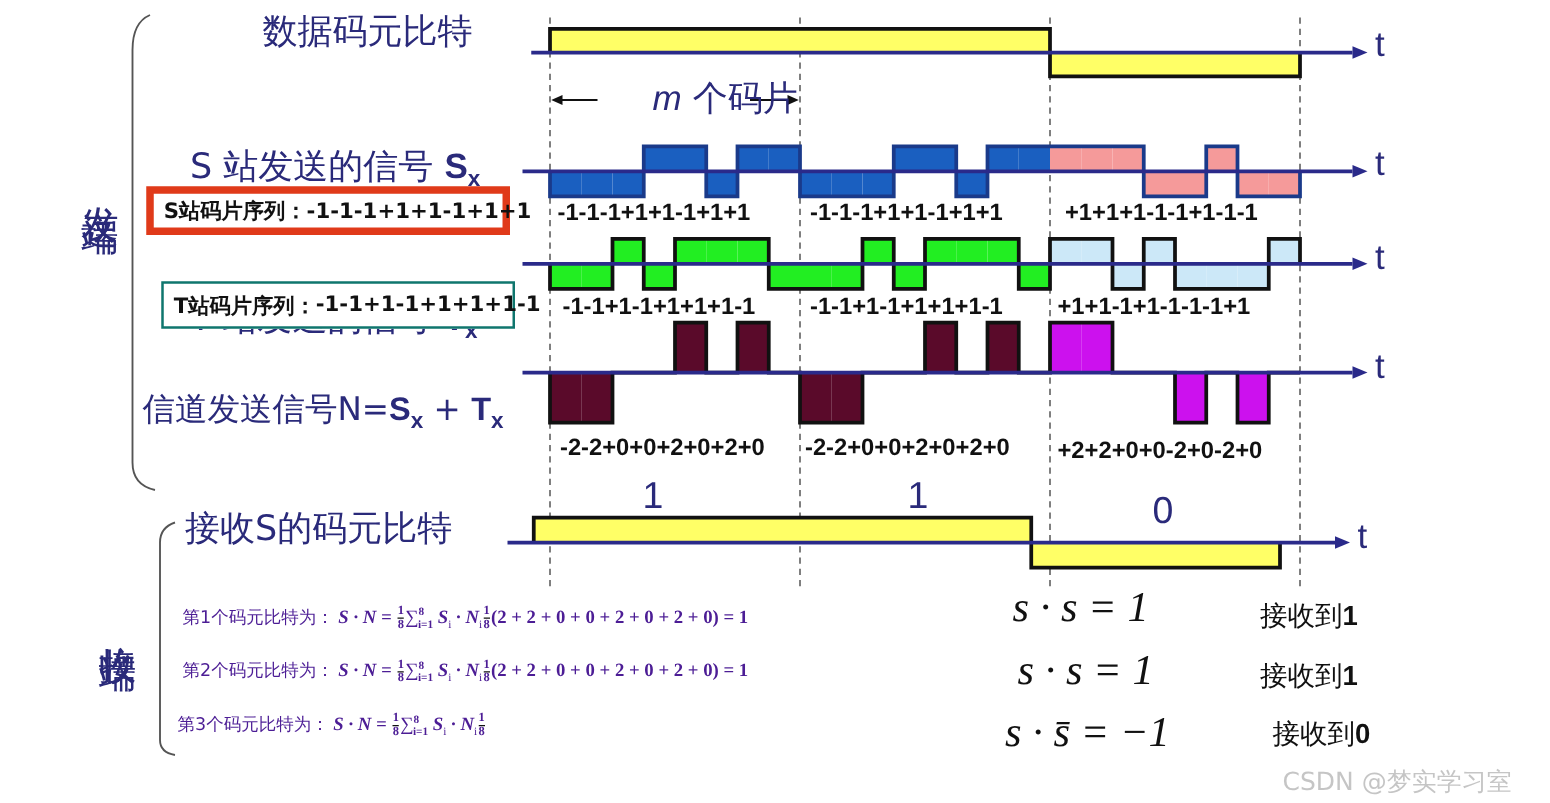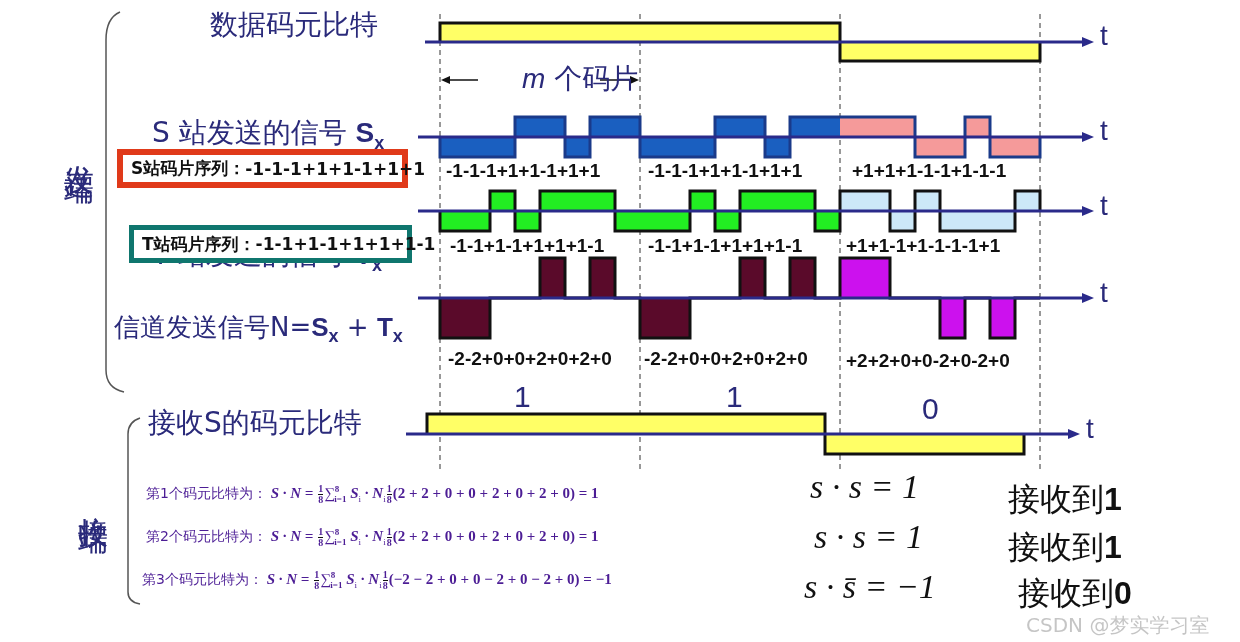--- a/index.html
+++ b/index.html
@@ -6,32 +6,32 @@
   body { width: 1240px; height: 642px; position: relative; overflow: hidden;
          font-family: "Liberation Sans", "DejaVu Sans", sans-serif; }
   .abs { position: absolute; }
   .label-cn { color: #2a2a7a; font-size: 28px; white-space: nowrap; font-family: "DejaVu Sans", sans-serif; }
   .label-cn b { font-family: "Liberation Sans", sans-serif; font-weight: bold; }
   .label-cn sub { font-size: 18px; font-weight: bold; font-family: "Liberation Sans", sans-serif; }
   .side { color: #2a2a7a; font-size: 30px; line-height: 38px; width: 34px; text-align: center; font-family: "DejaVu Sans", sans-serif; }
   .seq-box { background: #fff; color: #111; font-size: 17px; font-weight: bold; white-space: nowrap;
              display: flex; align-items: center; padding-left: 8px; box-sizing: border-box; font-family: "DejaVu Sans", sans-serif; }
   .seq-red { border: 6px solid #e03a1a; }
-  .seq-blue { border: 5px solid #0f766e; }
+  .seq-blue { border: 2px solid #0f766e; }
   .chips { color: #111; font-size: 19px; font-weight: bold; white-space: nowrap; font-family: "Liberation Sans", sans-serif; }
   .t-label { color: #2a2a7a; font-size: 28px; font-family: "Liberation Sans", sans-serif; }
   .bitnum { color: #2a2a7a; font-size: 30px; font-family: "Liberation Sans", sans-serif; }
   .formula { color: #4c1d95; font-size: 15px; white-space: nowrap; font-family: "Liberation Serif", serif; }
   .formula .cn { font-family: "DejaVu Sans", sans-serif; font-size: 14px; }
   .formula i { font-weight: bold; }
   .frac { display: inline-block; vertical-align: middle; text-align: center; font-size: 10px; line-height: 10px; font-weight: bold; margin: 0 1px; }
   .frac span { display: block; }
   .frac .num { border-bottom: 1px solid #111; }
   .dot-eq { color: #111; font-size: 34px; white-space: nowrap; font-family: "Liberation Serif", serif; font-style: italic; }
-  .recv { color: #111; font-size: 32px; white-space: nowrap; font-family: "DejaVu Sans", sans-serif; }
+  .recv { color: #111; font-size: 22px; white-space: nowrap; font-family: "DejaVu Sans", sans-serif; }
   .recv b { font-family: "Liberation Sans", sans-serif; }
   .watermark { color: rgba(150,150,150,0.55); font-size: 22px; white-space: nowrap; font-family: "DejaVu Sans", sans-serif; }
   svg { position: absolute; left: 0; top: 0; }
 </style>
 </head>
 <body>
 
 <svg width="1240" height="642" id="diagram">
     <line x1="440" y1="14" x2="440" y2="470" stroke="#333" stroke-width="1" stroke-dasharray="5,4"></line>
     <line x1="640" y1="14" x2="640" y2="470" stroke="#333" stroke-width="1" stroke-dasharray="5,4"></line>
@@ -197,21 +197,21 @@
   <span class="cn">第2个码元比特为：</span>
   <i>S · N =</i>
   <span class="frac"><span class="num">1</span><span>8</span></span><span>∑</span><sup style="font-size:9px;font-weight:bold;">8</sup><sub style="font-size:9px;font-weight:bold;margin-left:-5px;">i=1</sub>
   <i>S</i><sub style="font-size:9px;">i</sub><i> · N</i><sub style="font-size:9px;">i</sub><span class="frac"><span class="num">1</span><span>8</span></span><b>(2 + 2 + 0 + 0 + 2 + 0 + 2 + 0) = 1</b>
 </div>
 
 <div class="abs formula" style="left:142px; top:570px;">
   <span class="cn">第3个码元比特为：</span>
   <i>S · N =</i>
   <span class="frac"><span class="num">1</span><span>8</span></span><span>∑</span><sup style="font-size:9px;font-weight:bold;">8</sup><sub style="font-size:9px;font-weight:bold;margin-left:-5px;">i=1</sub>
-  <i>S</i><sub style="font-size:9px;">i</sub><i> · N</i><sub style="font-size:9px;">i</sub><span class="frac"><span class="num">1</span><span>8</span></span><b>(−2 − 2 + 0 + 0 − 2 + 0 − 2 + 0) = −1</b>
+  <i>S</i><sub style="font-size:9px;">i</sub><i> · N</i><sub style="font-size:9px;">i</sub><span class="frac"><span class="num">1</span><span>8</span></span>
 </div>
 
 <div class="abs dot-eq" style="left:810px; top:468px;">s · s = 1</div>
 <div class="abs dot-eq" style="left:814px; top:518px;">s · s = 1</div>
 <div class="abs dot-eq" style="left:804px; top:568px;">s · s̄ = −1</div>
 
 <div class="abs recv" style="left:1008px; top:478px;">
   <span>接收到</span><b>1</b>
 </div>
 <div class="abs recv" style="left:1008px; top:526px;">

